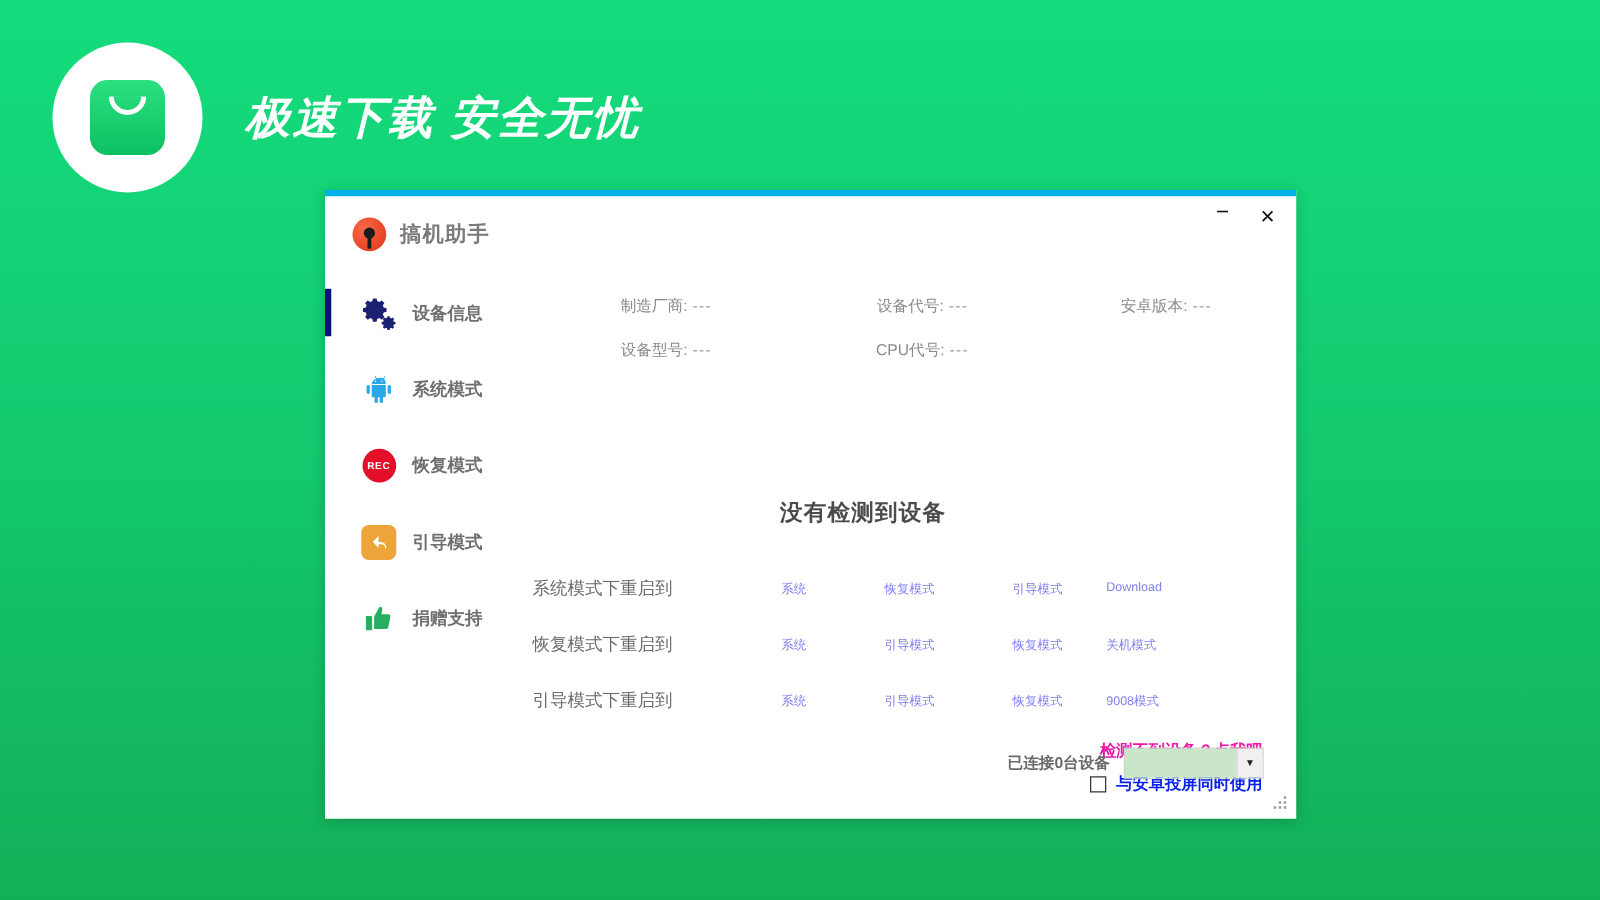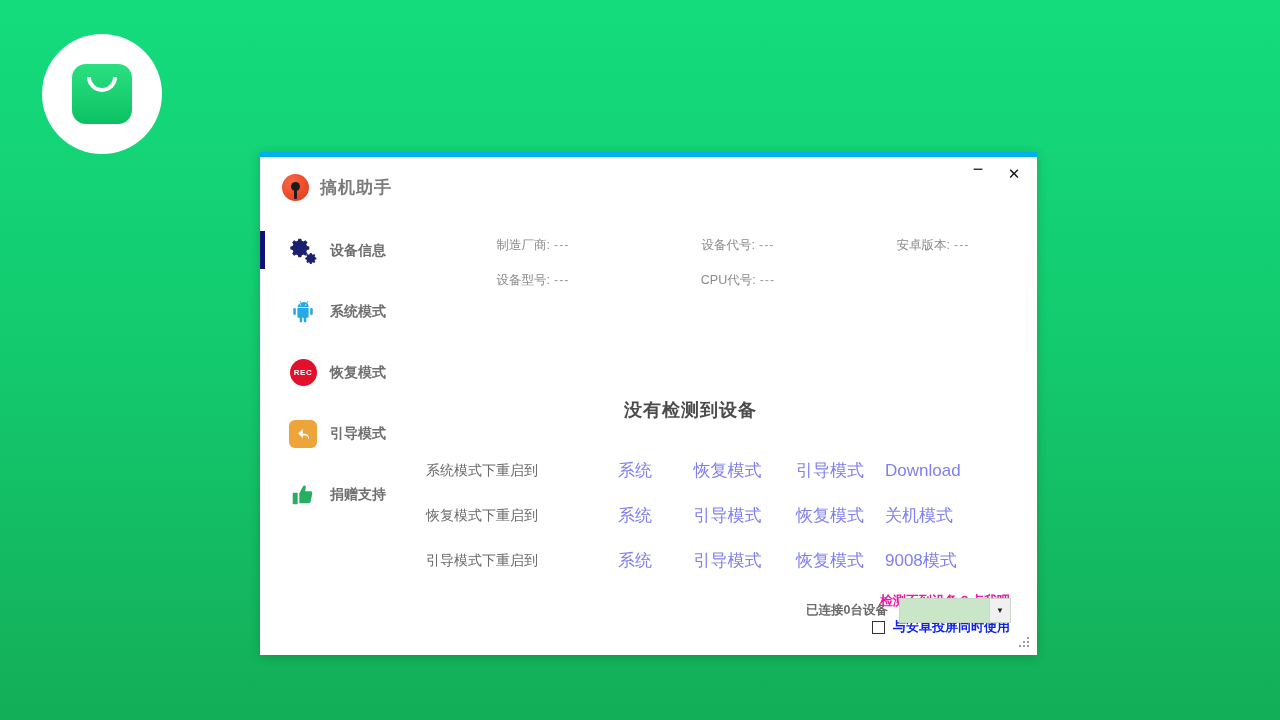--- a/index.html
+++ b/index.html
@@ -275,21 +275,21 @@
     color: #6b6b6b;
     font-weight: normal;
     box-sizing: border-box;
     white-space: nowrap;
   }
   .reboot-row .rb-link {
     color: #7f7ff0;
     cursor: pointer;
     text-align: center;
     white-space: nowrap;
-    font-size: 17px;
+    font-size: 10px;
   }
   .reboot-row .rb-link:nth-of-type(1) { width: 80px; }
   .reboot-row .rb-link:nth-of-type(2) { width: 90px; }
   .reboot-row .rb-link:nth-of-type(3) { width: 95px; }
   .reboot-row .rb-link:nth-of-type(4) { width: 110px; }
 
   
   #help-link {
     position: absolute;
     right: 27px; top: 372px;
@@ -369,20 +369,21 @@
 </style>
 </head>
 <body>
 
 <div id="banner">
   <div id="logo-circle">
     <div id="logo-bag">
       <div id="logo-smile"></div>
     </div>
   </div>
+  <div id="banner-title">极速下载  安全无忧</div>
 </div>
 
 <div id="app-window">
   <div id="window-topbar"></div>
 
   <div id="window-controls">
     <div class="win-btn min">−</div>
     <div class="win-btn">✕</div>
   </div>
 

